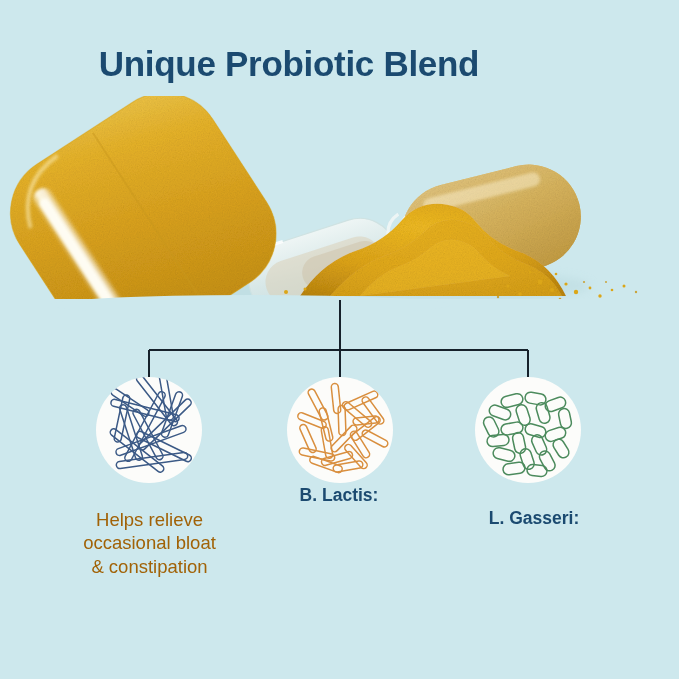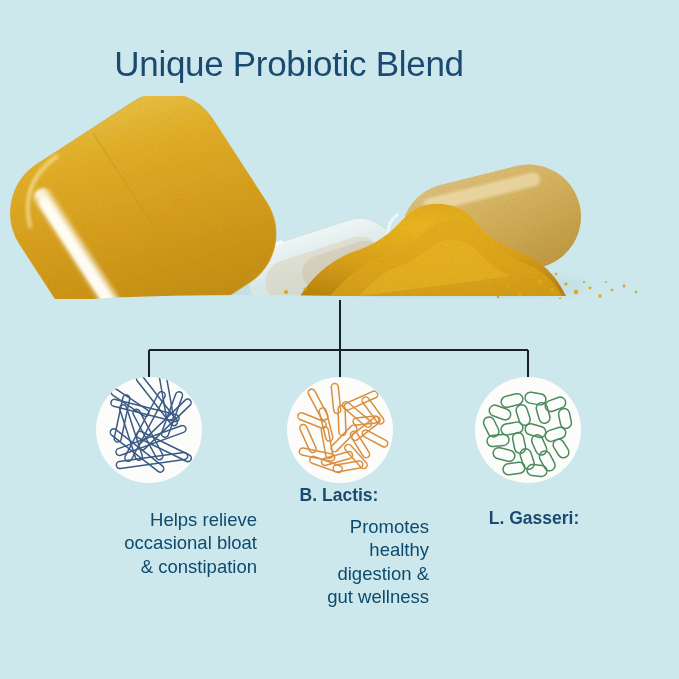--- a/index.html
+++ b/index.html
@@ -10,21 +10,21 @@
   }
   #stage{
     position:relative; width:679px; height:679px;
     background:#cde8ed;
   }
 
   
   #title{
     position:absolute; left:0; top:44px; width:578px;
     text-align:center;
-    font-size:35px; font-weight:normal;
+    font-size:35px; font-weight:bold;
     letter-spacing:-0.3px;
     color:#1b4a70;
     font-family:"Liberation Sans", sans-serif;
   }
 
   
   #hero{ position:absolute; left:0; top:96px; width:679px; height:215px; }
   #hero svg{ display:block; }
 
   
@@ -56,24 +56,23 @@
 
   .col-head{
     font-size:17.5px; font-weight:bold;
     color:#1b4a70;
     margin-bottom:9px;
     font-family:"Liberation Sans", sans-serif;
   }
   .col-body{
     font-size:18.5px;
     line-height:1.26;
-    color:#0c4a6e;
+    color:#a16207;
     font-family:"Liberation Sans", sans-serif;
     white-space:pre-line;
-    text-align:right;
   }
 </style>
 </head>
 <body>
 
 <div id="stage">
 
   <div id="title">Unique Probiotic Blend</div>
 
   <div id="hero">
@@ -329,23 +328,19 @@
   </div>
 
   <div class="col col1">
     <div class="col-body">Helps relieve
 occasional bloat
 &amp; constipation</div>
   </div>
 
   <div class="col col2">
     <div class="col-head">B. Lactis:</div>
-    <div class="col-body">Promotes
-healthy
-digestion &amp;
-gut wellness</div>
   </div>
 
   <div class="col col3">
     <div class="col-head">L. Gasseri:</div>
   </div>
 
 </div>
 
 </body></html>

